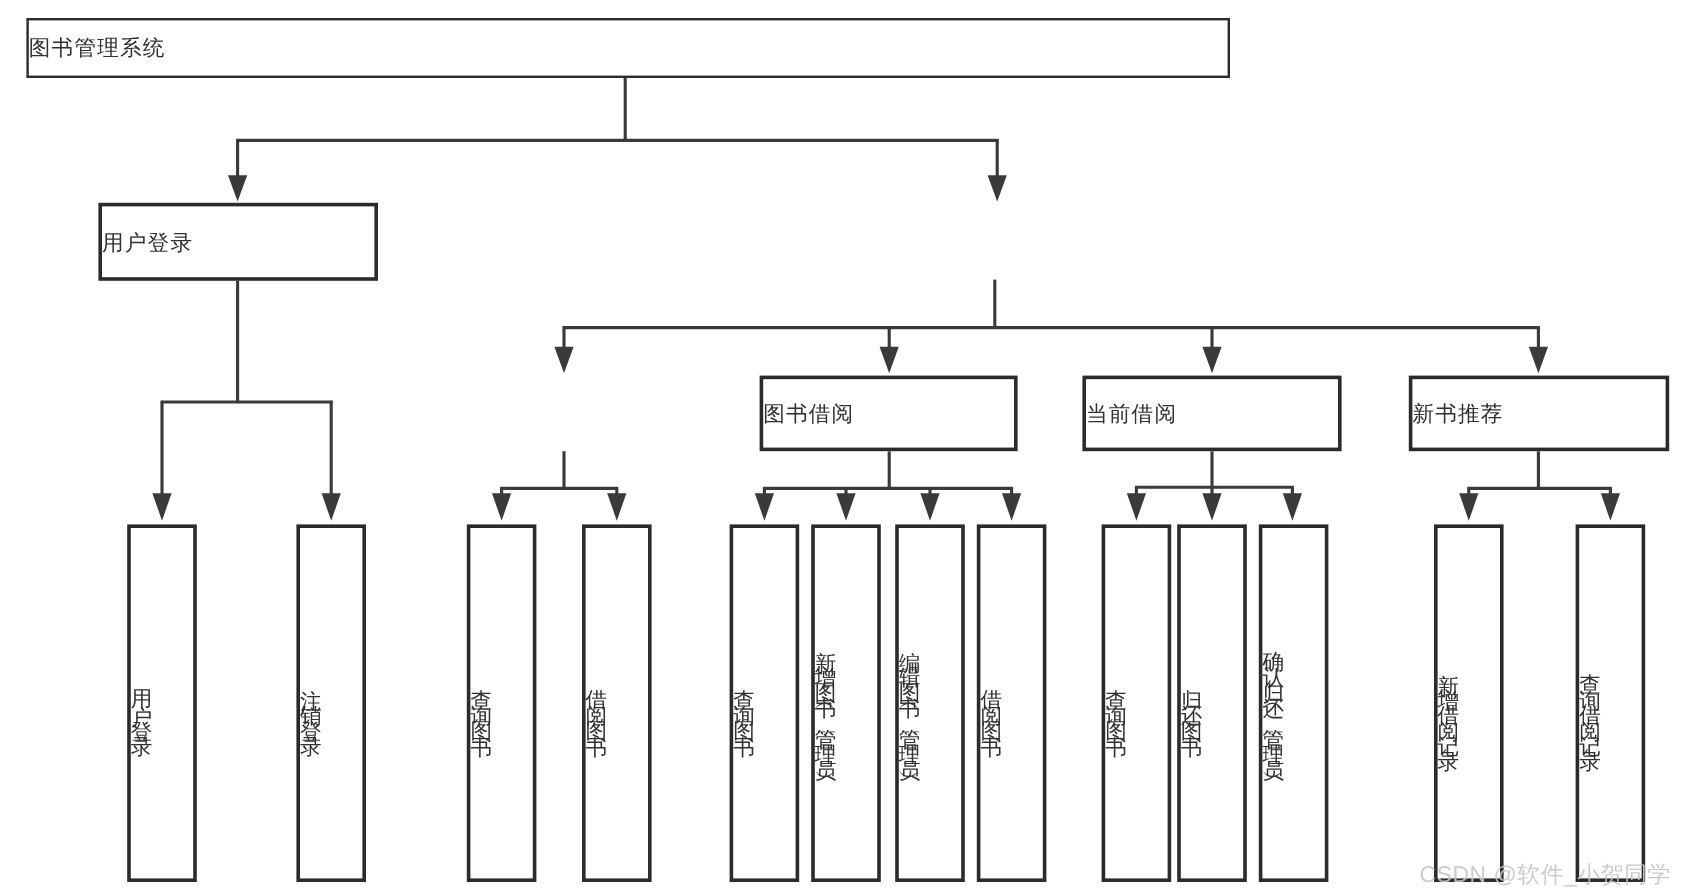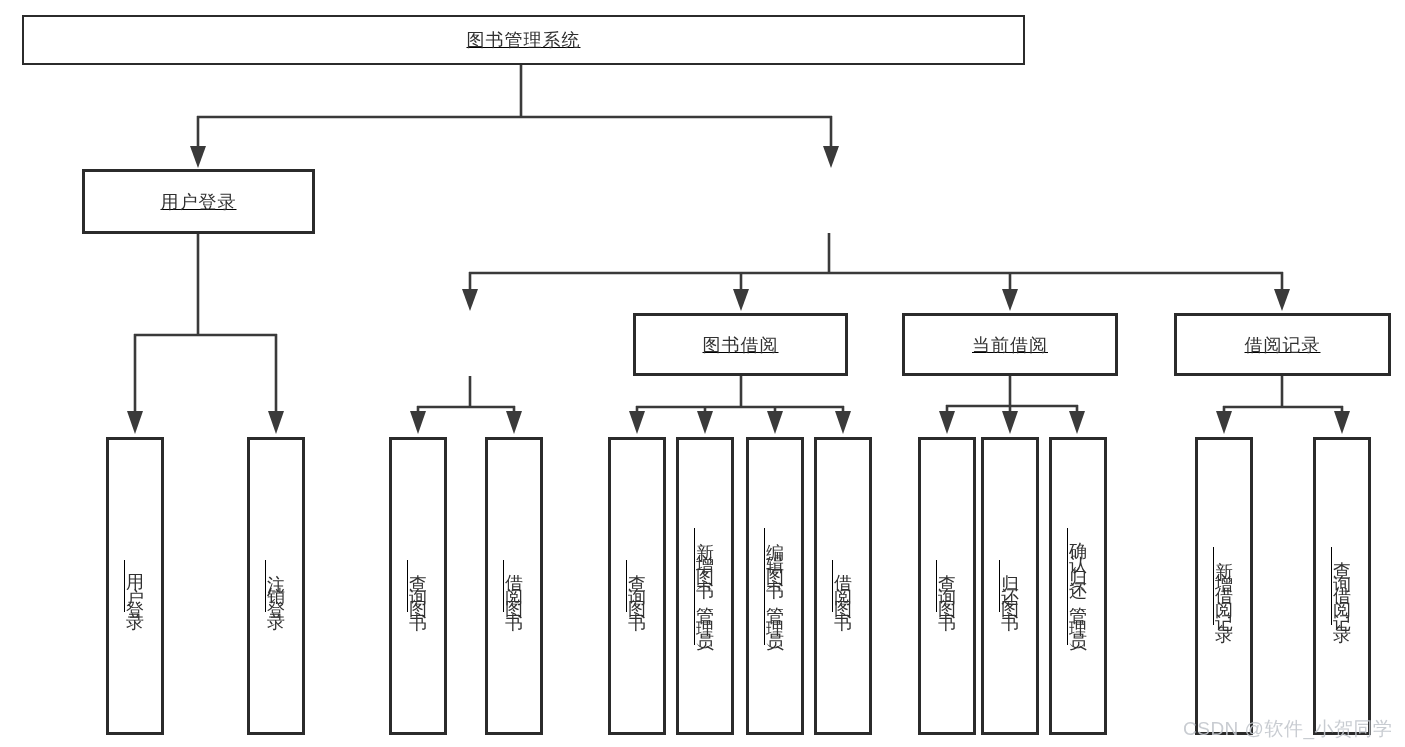--- a/index.html
+++ b/index.html
@@ -27,22 +27,21 @@
     width:1405px;height:747px;
   }
   .connectors line{stroke:var(--line);stroke-width:2.6;}
   .connectors polygon{fill:var(--line);}
   .box{
     position:absolute;
     background:var(--background);
     border:3px solid var(--box-border);
     display:flex;
     align-items:center;
-    justify-content:center;
-    text-decoration:underline;
+    justify-content:flex-start;
   }
   .box.root{border-width:2.5px;}
   .h-label{
     font-size:18px;
     color:var(--text);
     letter-spacing:1px;
     white-space:nowrap;
   }
   .v-label{
     writing-mode:vertical-rl;
@@ -154,21 +153,21 @@
     <span class="h-label">用户登录</span>
   </div>
 
   <div class="box" style="left:902px;top:313px;width:216px;height:63px">
     <span class="h-label">当前借阅</span>
   </div>
   <div class="box" style="left:633px;top:313px;width:215px;height:63px">
     <span class="h-label">图书借阅</span>
   </div>
   <div class="box" style="left:1174px;top:313px;width:217px;height:63px">
-    <span class="h-label">借阅记录</span>
+    <span class="h-label">新书推荐</span>
   </div>
 
   <div class="box" style="left:106px;top:437px;width:58px;height:298px">
     <span class="v-label">用户登录</span>
   </div>
   <div class="box" style="left:247px;top:437px;width:58px;height:298px">
     <span class="v-label">注销登录</span>
   </div>
 
   <div class="box" style="left:389px;top:437px;width:58px;height:298px">

